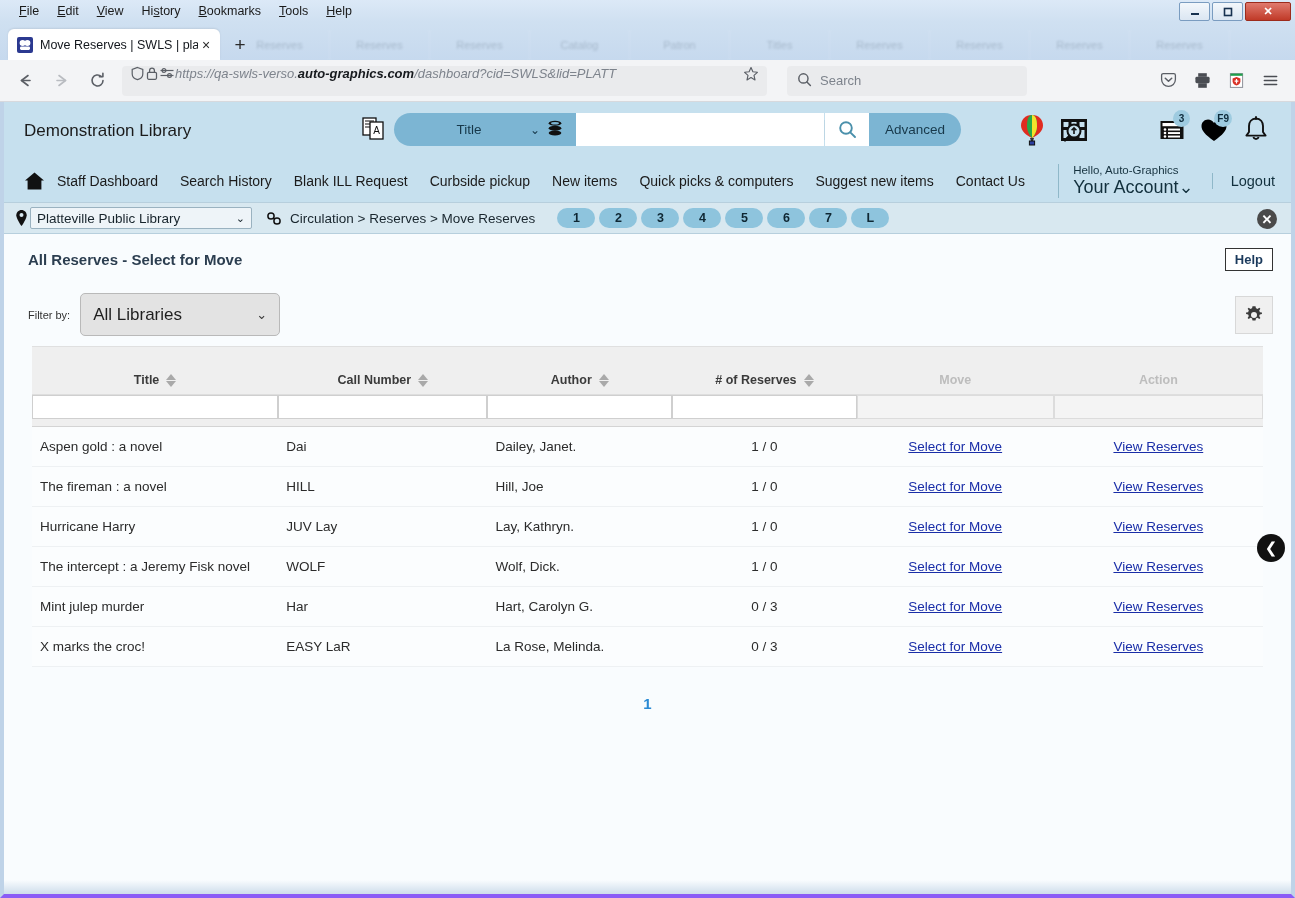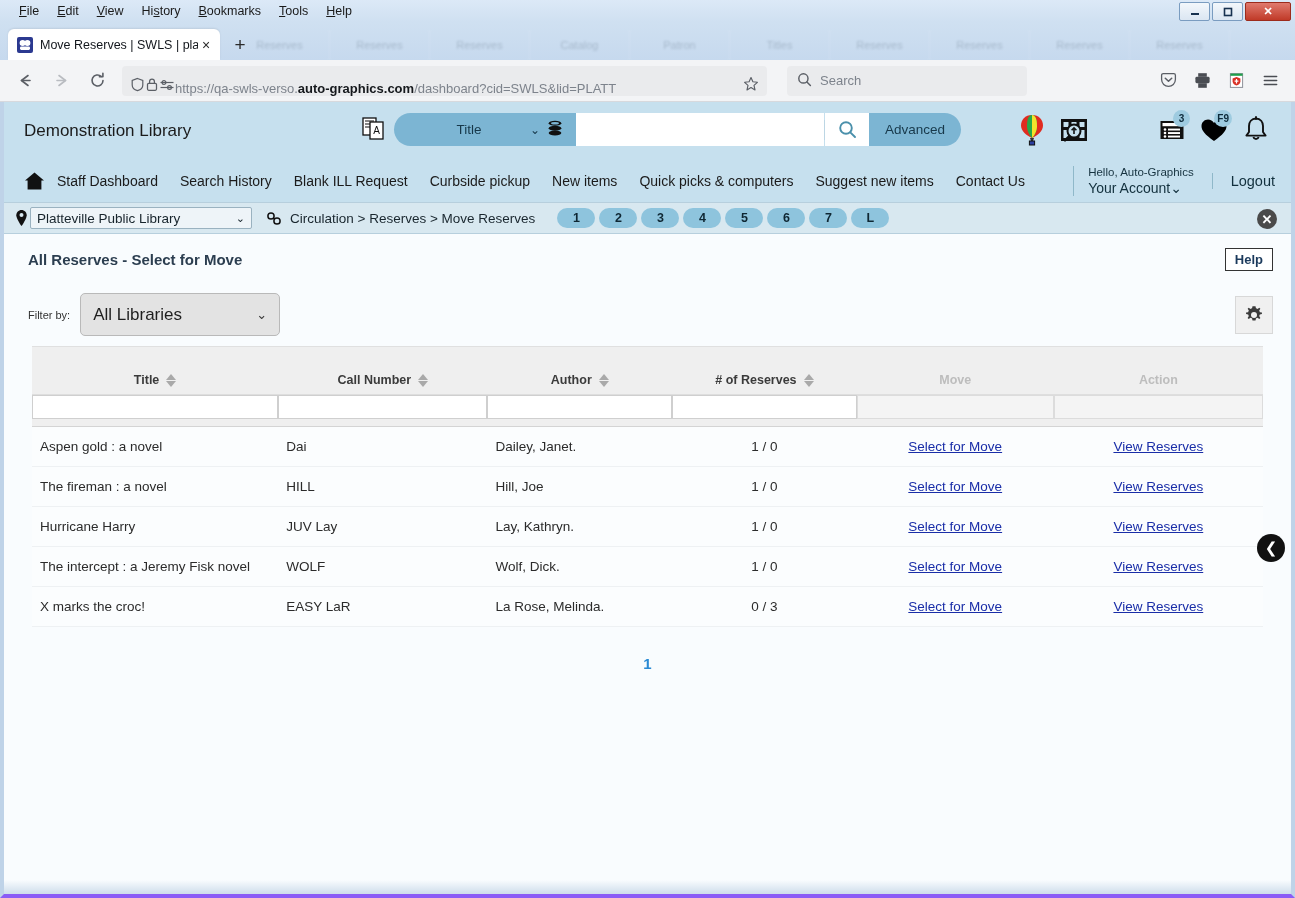--- a/index.html
+++ b/index.html
@@ -116,24 +116,25 @@
     border-bottom: 1px solid #d7d9dd;
   }
   .navbtn {
     width: 30px; height: 30px; border-radius: 4px;
     display: flex; align-items: center; justify-content: center;
     color: #5b5f66; font-size: 15px;
   }
   .urlbox {
     flex: 1 1 auto; height: 30px;
     background: #eaebed; border-radius: 4px;
-    display: flex; align-items: flex-end;
+    display: flex; align-items: flex-start;
     padding: 0 8px; gap: 0;
     max-width: 645px;
     margin-left: 4px;
+    font-style: italic;
   }
   .urlbox .urltext {
     flex: 1 1 auto; font-size: 13px; color: #7d838c;
     white-space: nowrap; overflow: hidden;
   }
   .urlbox .urltext b { color: #16191d; font-weight: 700; }
   .searchbox {
     width: 240px; height: 30px;
     background: #eaebed; border-radius: 4px;
     display: flex; align-items: center; gap: 8px;
@@ -233,21 +234,21 @@
   .account-zone {
     position: absolute; right: 16px; top: 0; height: 42px;
     display: flex; align-items: center; gap: 0;
   }
   .acct-block {
     border-left: 1px solid #8fb8c9;
     padding: 0 18px 0 14px;
     line-height: 1.15;
   }
   .acct-hello { font-size: 11.5px; color: #16323f; }
-  .acct-name { font-size: 14px; color: #12303d; }
+  .acct-name { font-size: 18px; color: #12303d; }
   .logout {
     border-left: 1px solid #8fb8c9;
     padding-left: 18px; font-size: 14.5px; color: #12303d;
   }
 
   
   .subbar {
     height: 32px; background: #d8e8f0;
     display: flex; align-items: center;
     padding: 0 10px 0 8px;
@@ -768,20 +769,28 @@
             </tr>
             <tr>
               <td class="c-title">The intercept : a Jeremy Fisk novel</td>
               <td>WOLF</td>
               <td>Wolf, Dick.</td>
               <td class="c-num">1 / 0</td>
               <td class="c-link"><a href="#">Select for Move</a></td>
               <td class="c-link"><a href="#">View Reserves</a></td>
             </tr>
             <tr>
+              <td class="c-title">Mint julep murder</td>
+              <td>Har</td>
+              <td>Hart, Carolyn G.</td>
+              <td class="c-num">0 / 3</td>
+              <td class="c-link"><a href="#">Select for Move</a></td>
+              <td class="c-link"><a href="#">View Reserves</a></td>
+            </tr>
+            <tr>
               <td class="c-title">X marks the croc!</td>
               <td>EASY LaR</td>
               <td>La Rose, Melinda.</td>
               <td class="c-num">0 / 3</td>
               <td class="c-link"><a href="#">Select for Move</a></td>
               <td class="c-link"><a href="#">View Reserves</a></td>
             </tr>
           </tbody>
         </table>
 

